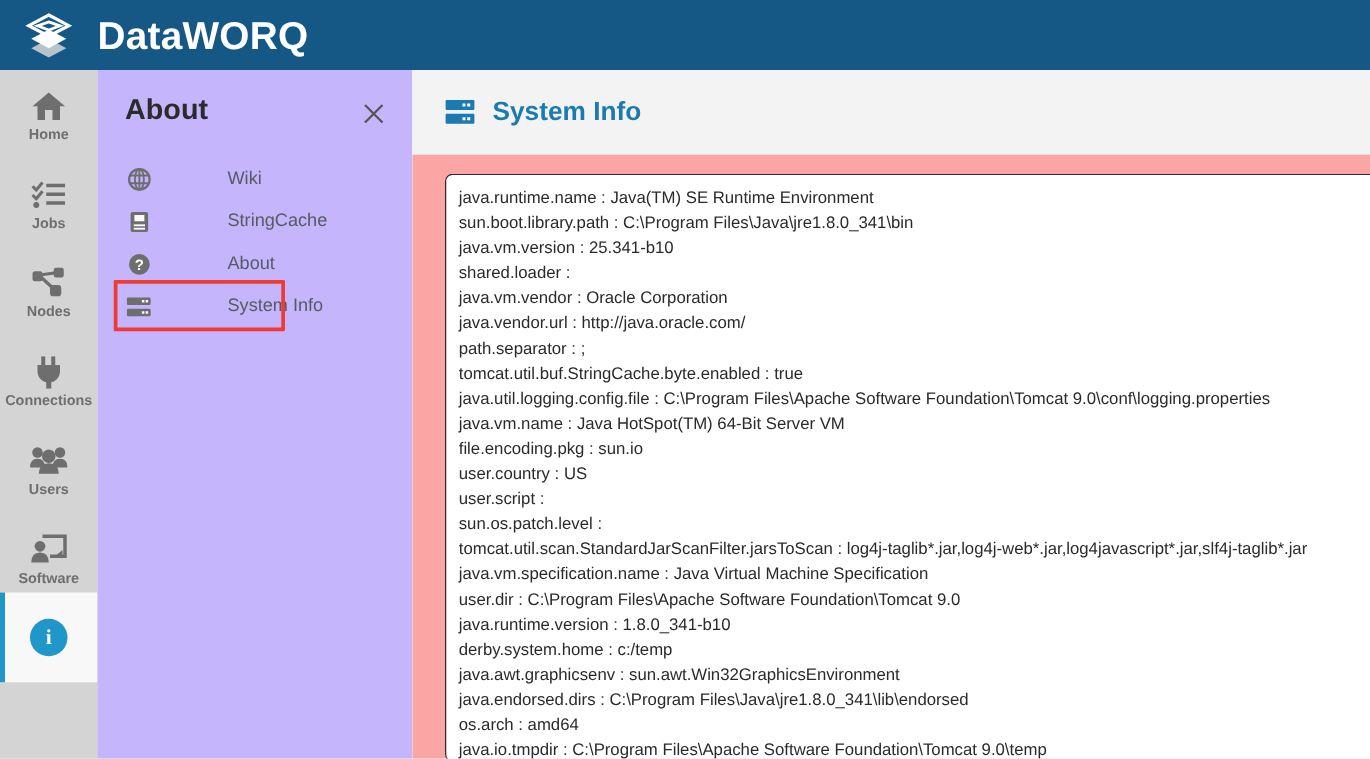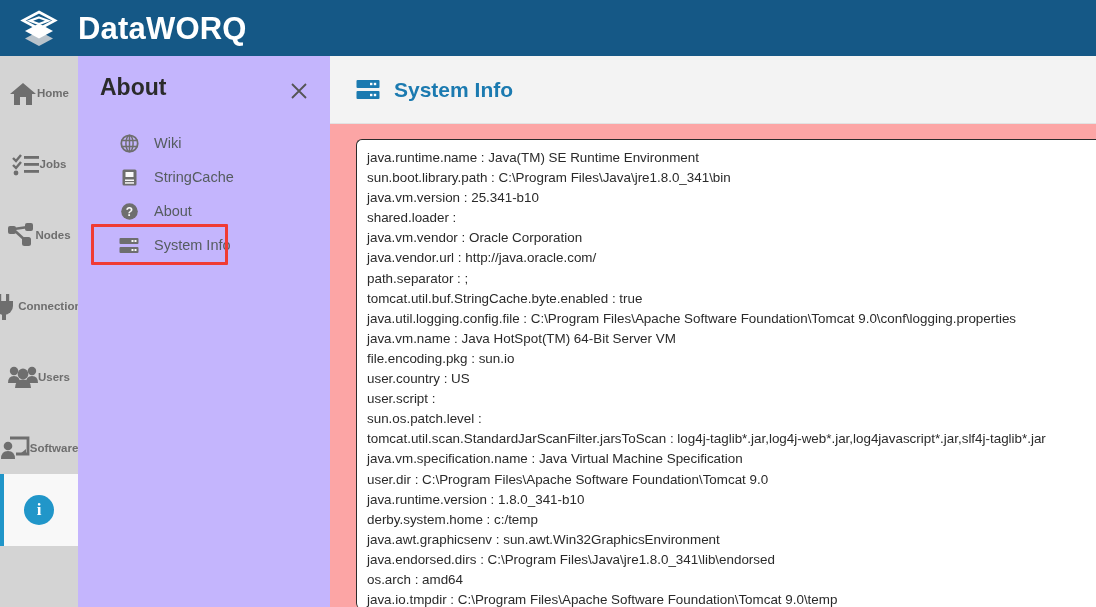--- a/index.html
+++ b/index.html
@@ -33,21 +33,21 @@
   }
 
   
   .rail {
     position: absolute; top: 56px; left: 0;
     width: 78px; height: 551px;
     background: #d4d4d4;
   }
   .rail-item {
     width: 78px; height: 71px;
-    display: flex; flex-direction: row;
+    display: flex; flex-direction: column;
     align-items: center; justify-content: center;
     cursor: pointer;
     color: #6e6e6e;
   }
   .rail-item .ricon { height: 30px; display:flex; align-items:flex-end; justify-content:center; }
   .rail-label {
     font-size: 11.5px;
     font-weight: bold;
     color: #6e6e6e;
     margin-top: 5px;
@@ -97,22 +97,23 @@
     position: absolute; right: 22px; top: 26px;
     width: 18px; height: 18px;
     color: #555; cursor: pointer;
     display: flex; align-items: center; justify-content: center;
   }
   .menu { padding-top: 8px; }
   .menu-item {
     position: relative;
     height: 34px;
     display: flex; align-items: center;
-    padding-left: 40px;
+    padding-left: 22px;
     cursor: pointer;
+    gap: 46px;
   }
   .menu-icon {
     width: 22px; height: 22px;
     display: flex; align-items: center; justify-content: center;
     margin-right: 14px;
     flex: none;
   }
   .menu-label {
     font-size: 14.5px; color: #555c5f;
     line-height: 1;

